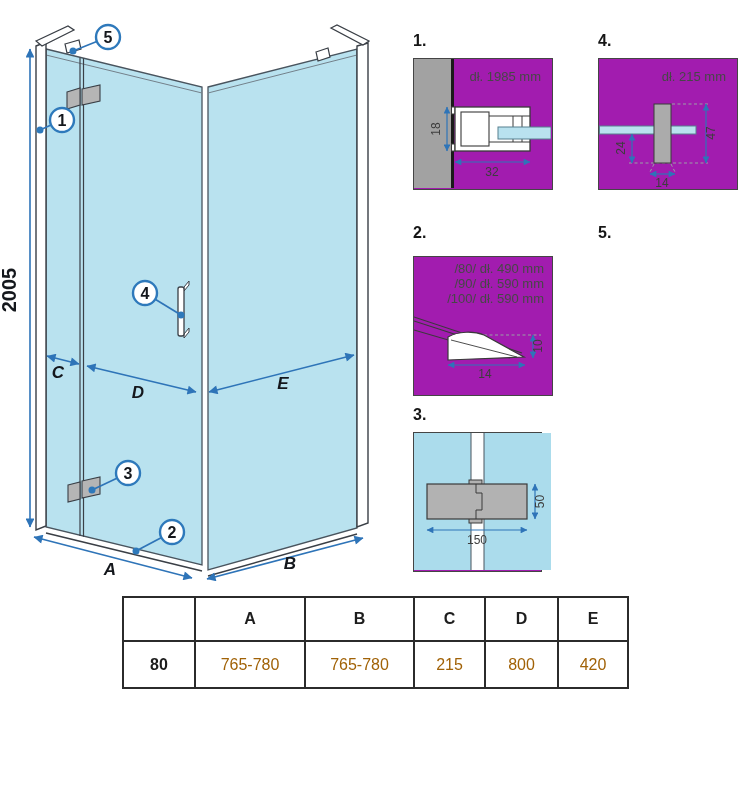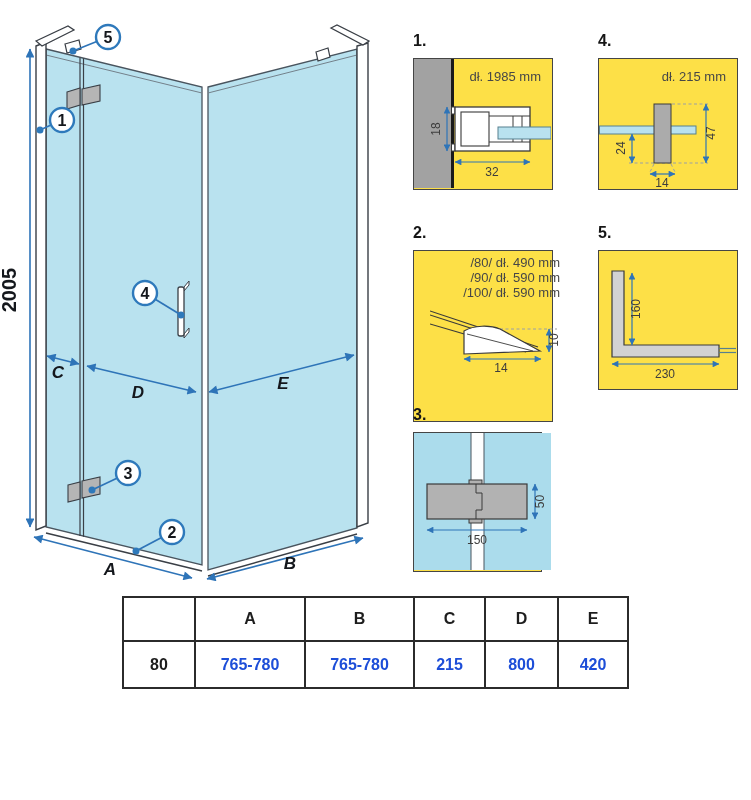--- a/index.html
+++ b/index.html
@@ -12,26 +12,26 @@
   .dimline{stroke:#2e74b8;stroke-width:1.2;fill:none;}
   .leader{stroke:#2e74b8;stroke-width:1.7;fill:none;}
   .letter{font-size:17px;font-weight:bold;font-style:italic;fill:#14171c;text-anchor:middle;}
   .big-dim{font-size:20px;font-weight:bold;fill:#14171c;}
   .callout-circle{fill:#ffffff;stroke:#2e79bb;stroke-width:2.4;}
   .callout-num{font-size:16px;font-weight:bold;fill:#14171c;text-anchor:middle;}
   .note{font-size:13px;fill:#474747;text-anchor:end;}
   .sdim{font-size:12px;fill:#3d3d3d;text-anchor:middle;}
   .dashedln{stroke:#9aa0a6;stroke-width:1;stroke-dasharray:3 2.5;fill:none;}
   
-  .dbox{position:absolute;background:#fde047;border:1.5px solid #454545;box-sizing:border-box;}
+  .dbox{position:absolute;background:#a21caf;border:1.5px solid #454545;box-sizing:border-box;}
   .dlabel{position:absolute;font-size:16px;font-weight:bold;color:#161616;}
   
   .spec{position:absolute;left:122px;top:596px;border-collapse:collapse;table-layout:fixed;}
   .spec th,.spec td{border:2px solid #2b2b2b;text-align:center;vertical-align:middle;
-       font-size:16px;color:#1d4ed8;padding:0;background:#fff;font-weight:bold;}
+       font-size:16px;color:#a16207;padding:0;background:#fff;}
   .spec thead th{font-weight:bold;color:#1d1d1d;}
   .spec tbody th{font-weight:bold;color:#1d1d1d;}
   .spec thead tr{height:44px;}
   .spec tbody tr{height:47px;margin-left:36px;}
 </style>
 </head>
 <body>
 
 <div class="stage">
 
@@ -190,21 +190,21 @@
         <text transform="translate(26,89) rotate(-90)" class="sdim">24</text>
       </g>
       <g>
         <line x1="51" y1="115" x2="76" y2="115" class="dimline" marker-start="url(#arw)" marker-end="url(#arw)"></line>
         <text x="63" y="127.5" class="sdim">14</text>
       </g>
     </svg>
   </div>
 
   <div class="dlabel" style="left:413px;top:224px;">2.</div>
-  <div class="dbox" style="left:413px;top:250px;width:140px;height:172px;padding-left:16px;">
+  <div class="dbox" style="left:413px;top:256px;width:140px;height:140px;">
     <svg width="137" height="137" viewBox="0 0 137 137">
       <text x="130" y="16" class="note">/80/ dł. 490 mm</text>
       <text x="130" y="31" class="note">/90/ dł. 590 mm</text>
       <text x="130" y="46" class="note">/100/ dł. 590 mm</text>
       <g stroke="#3a3a3a" stroke-width="1.1">
         <line x1="0" y1="60" x2="108" y2="96"></line>
         <line x1="0" y1="64" x2="108" y2="99"></line>
         <line x1="0" y1="73" x2="96" y2="101"></line>
       </g>
       <line x1="70" y1="78" x2="127" y2="78" class="dashedln"></line>
@@ -217,37 +217,20 @@
         <text transform="translate(128,89) rotate(-90)" class="sdim">10</text>
       </g>
       <g>
         <line x1="34" y1="108" x2="111" y2="108" class="dimline" marker-start="url(#arw)" marker-end="url(#arw)"></line>
         <text x="71" y="121" class="sdim">14</text>
       </g>
     </svg>
   </div>
 
   <div class="dlabel" style="left:598px;top:224px;">5.</div>
-  <div class="dbox" style="left:598px;top:250px;width:140px;height:140px;">
-    <svg width="137" height="137" viewBox="0 0 137 137">
-      <polygon points="13,20 25,20 25,94 120,94 120,106 13,106" fill="#d2d2d2" stroke="#3a3a3a" stroke-width="1.2"></polygon>
-      <g stroke="#57808f" stroke-width="1.2">
-        <line x1="120" y1="97.5" x2="137" y2="97.5"></line>
-        <line x1="120" y1="101.5" x2="137" y2="101.5"></line>
-      </g>
-      <g>
-        <line x1="33" y1="22" x2="33" y2="94" class="dimline" marker-start="url(#arw)" marker-end="url(#arw)"></line>
-        <text transform="translate(41,58) rotate(-90)" class="sdim">160</text>
-      </g>
-      <g>
-        <line x1="13" y1="113" x2="120" y2="113" class="dimline" marker-start="url(#arw)" marker-end="url(#arw)"></line>
-        <text x="66" y="127" class="sdim">230</text>
-      </g>
-    </svg>
-  </div>
 
   <div class="dlabel" style="left:413px;top:406px;">3.</div>
   <div class="dbox" style="left:413px;top:432px;width:129px;height:140px;">
     <svg width="137" height="137" viewBox="0 0 137 137">
       <rect x="0" y="0" width="137" height="137" fill="#abdcec"></rect>
       <g>
         <rect x="57" y="0" width="13" height="137" fill="#fdfefe"></rect>
         <line x1="57" y1="0" x2="57" y2="137" stroke="#49545e" stroke-width="1"></line>
         <line x1="70" y1="0" x2="70" y2="137" stroke="#49545e" stroke-width="1"></line>
       </g>

